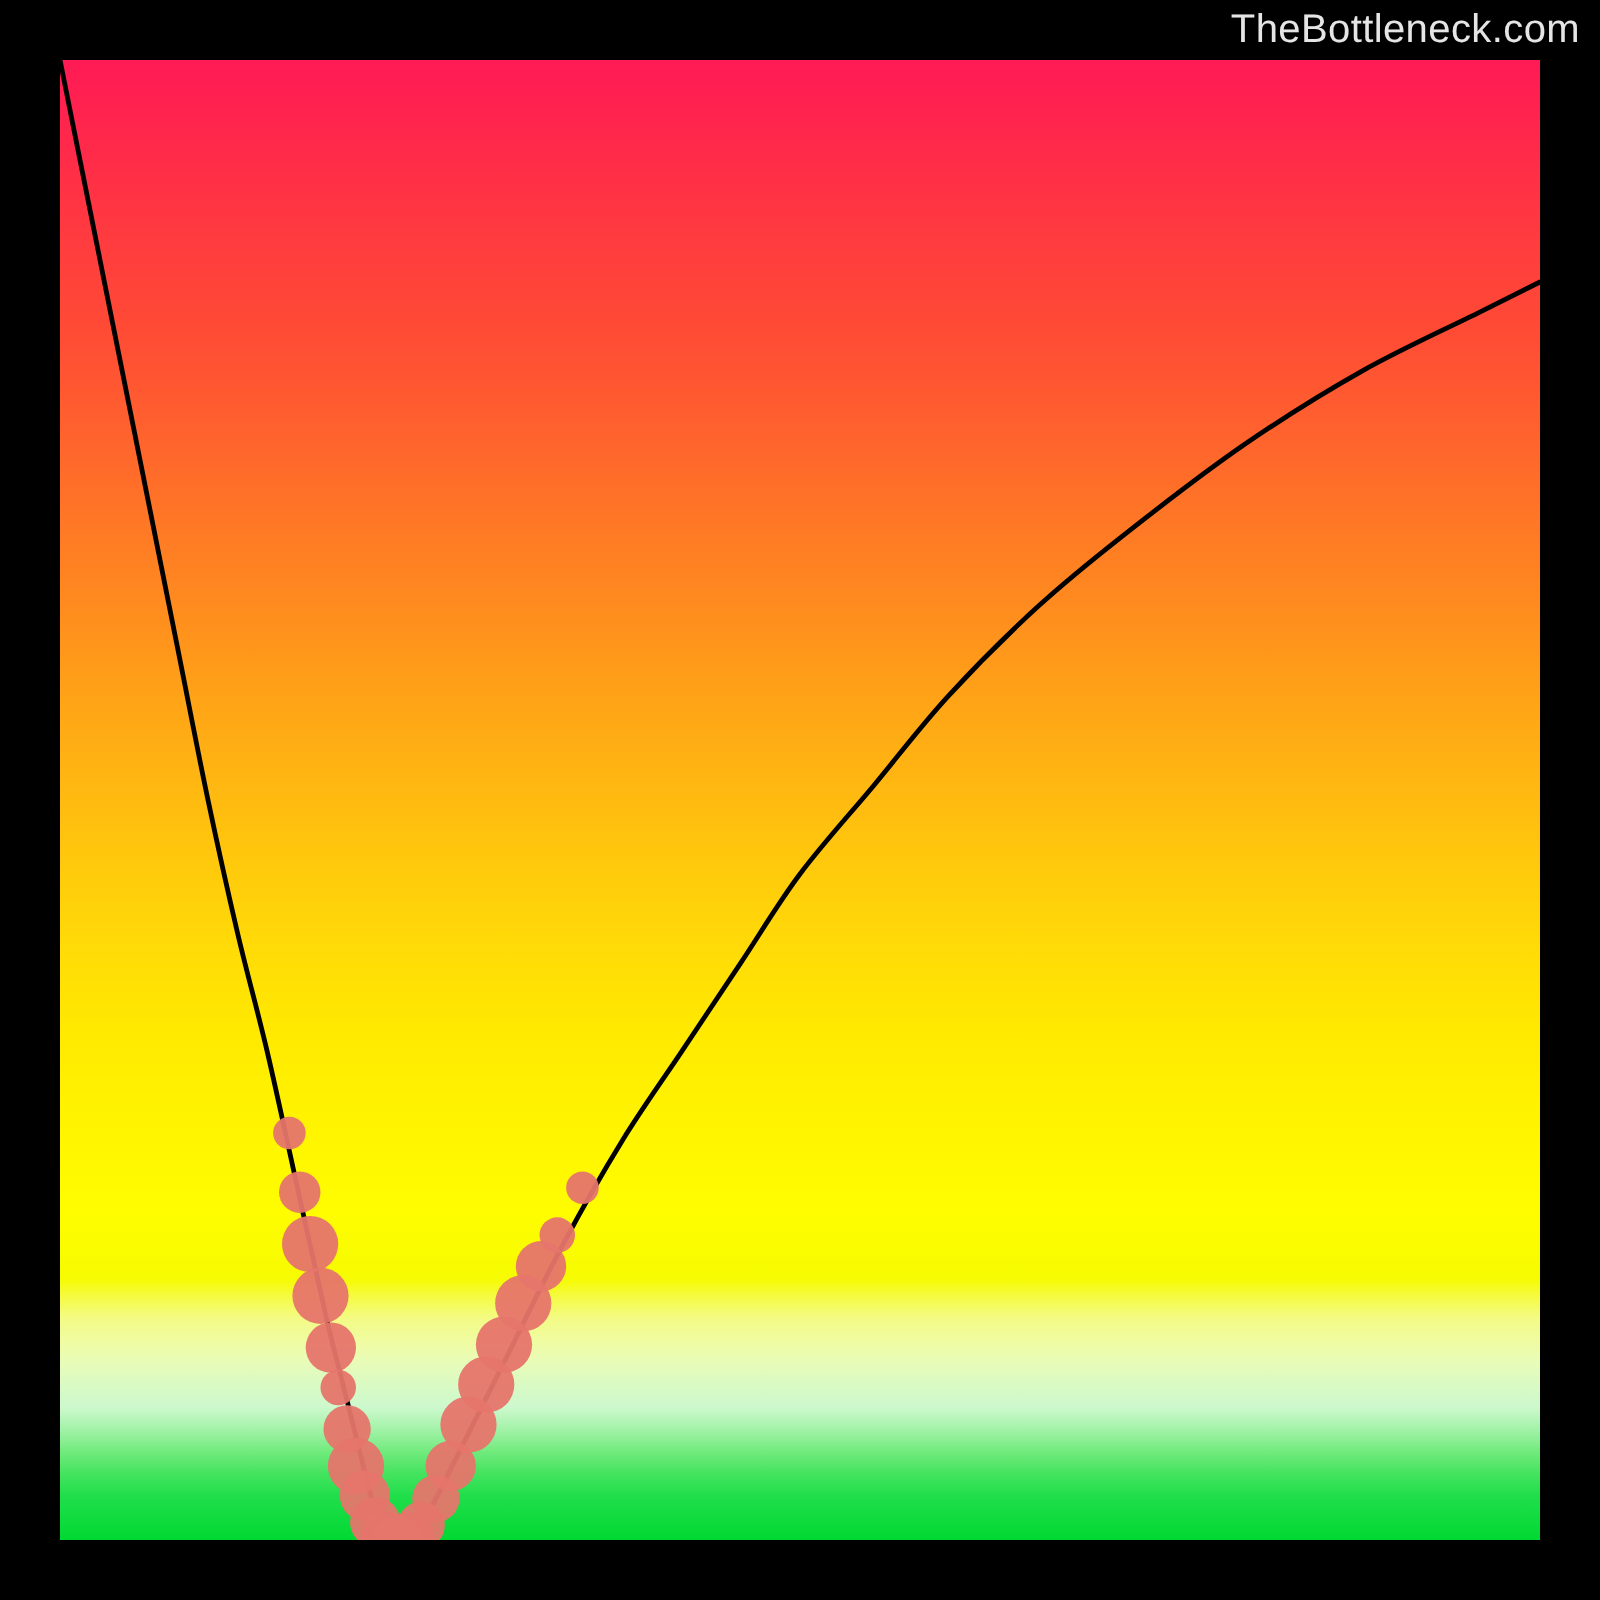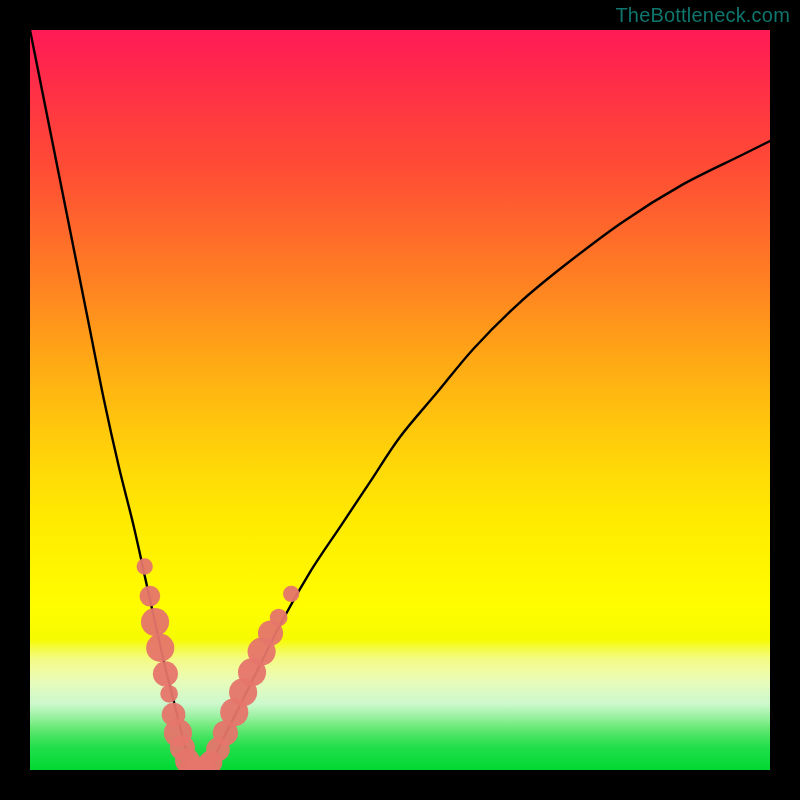--- a/index.html
+++ b/index.html
@@ -62,21 +62,21 @@
       rgba(230,255,230,0.5) 50%,
       rgba(120,235,140,0.3) 75%,
       rgba(0,0,0,0) 100%
     );
     pointer-events: none;
   }
   .watermark {
     position: absolute;
     top: 4px;
     right: 10px;
-    color: #0f766e;
+    color: #e5e5e5;
     font-size: 20px;
     font-weight: 500;
     letter-spacing: 0.2px;
     user-select: none;
   }
   svg.curve {
     position: absolute;
     inset: 0;
     width: 100%;
     height: 100%;

